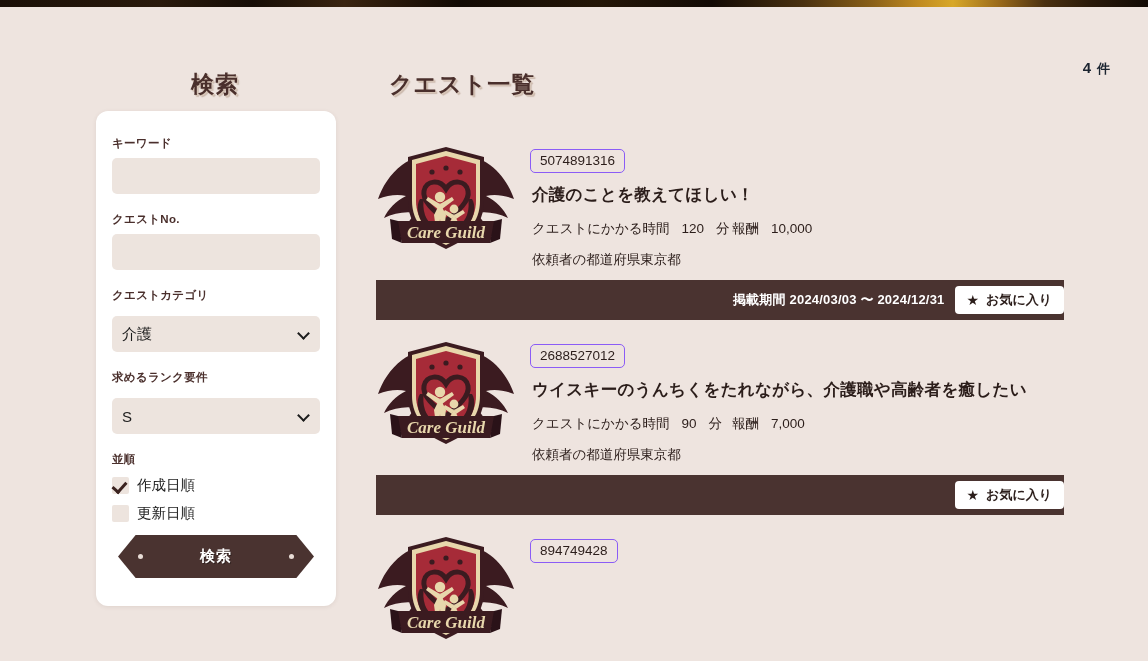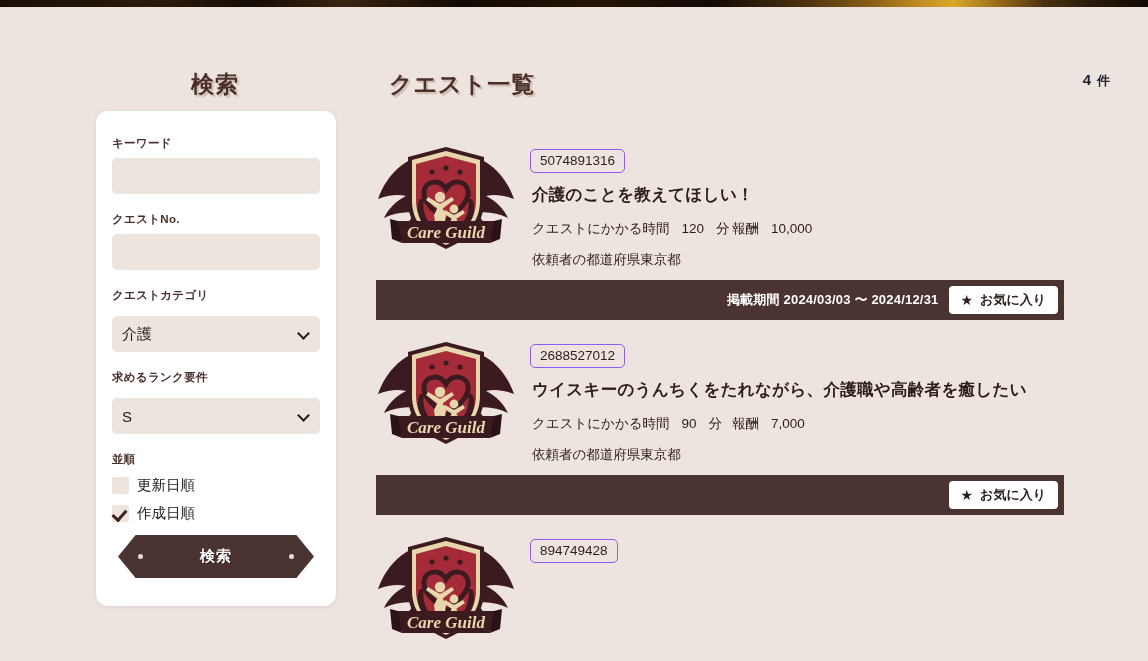--- a/index.html
+++ b/index.html
@@ -24,21 +24,21 @@
   
   .heading {
     font-size: 23px; font-weight: bold; color: #4A2F2C;
     letter-spacing: 1px;
     text-shadow: 1px 1px 0 #D8C6B8, 2px 2px 1px rgba(160,130,110,.45);
   }
   #search-title { position: absolute; left: 191px; top: 62px; }
   #list-title   { position: absolute; left: 389px; top: 62px; }
 
   #result-count {
-    position: absolute; right: 38px; top: 64px;
+    position: absolute; right: 38px; top: 52px;
     font-size: 15px; color: #1b2430; font-weight: bold;
   }
   #result-count .unit { font-weight: bold; font-size: 13px; margin-left: 6px; }
 
   
   #search-panel {
     position: absolute; left: 96px; top: 104px;
     width: 240px; height: 495px;
     background: #fff; border-radius: 12px;
     box-shadow: 0 1px 4px rgba(90,60,50,.10);
@@ -117,21 +117,20 @@
   }
   .meta-row { display: flex; margin: 14px 0 0 2px; font-size: 13.5px; color: #2b1d1a; }
   .meta-a { width: 200px; }
   .meta-b { }
   .meta-row .v { margin-left: 12px; }
   .meta-row2 { margin: 13px 0 0 2px; font-size: 13.5px; color: #2b1d1a; }
 
   .card-footer {
     margin-top: 11px; height: 40px; background: #4A3330;
     display: flex; align-items: center; justify-content: flex-end;
-    padding-right: 6px;
   }
   .period {
     font-size: 13px; font-weight: bold; color: #fff; margin-right: 10px;
     letter-spacing: .2px;
   }
   .fav-btn {
     background: #fff; border-radius: 4px; height: 28px;
     display: flex; align-items: center; padding: 0 12px;
     cursor: pointer;
   }
@@ -171,26 +170,26 @@
     <div class="select-wrap">
       <div class="select-box">
         <span>S</span>
       </div>
       <span class="chev"></span>
     </div>
 
     <div class="sort-label">並順</div>
 
     <div class="check-row">
+      <span class="chk on"></span>
+      <span class="check-text">作成日順</span>
+    </div>
+    <div class="check-row">
       <span class="chk"></span>
       <span class="check-text">更新日順</span>
-    </div>
-    <div class="check-row">
-      <span class="chk on"></span>
-      <span class="check-text">作成日順</span>
     </div>
 
     <div id="search-button">
       <span class="dot l"></span>
       <span class="lbl">検索</span>
       <span class="dot r"></span>
     </div>
   </div>
 
   <div id="quest-list">

